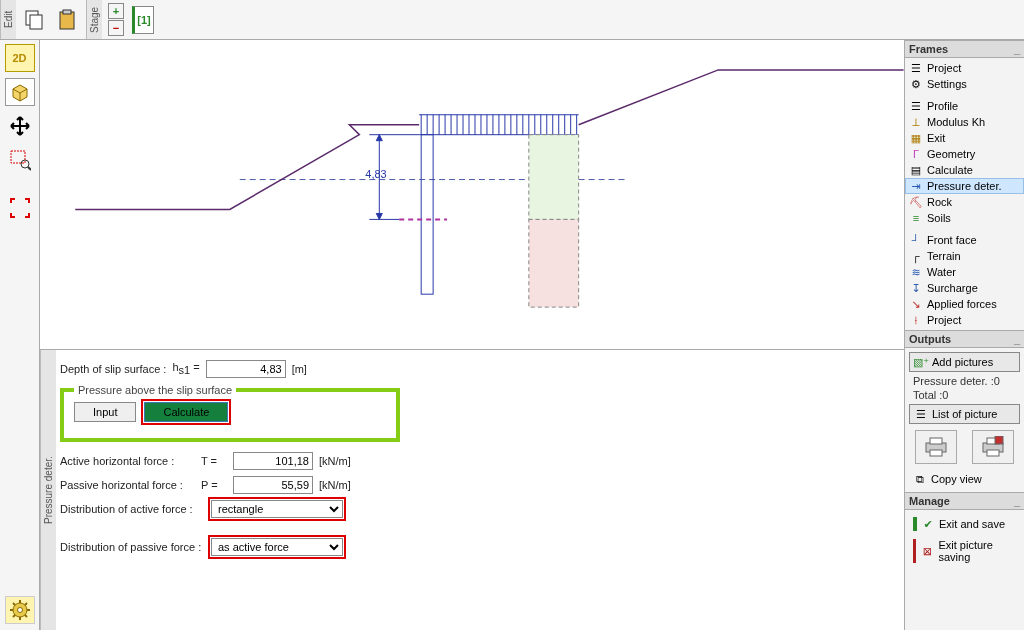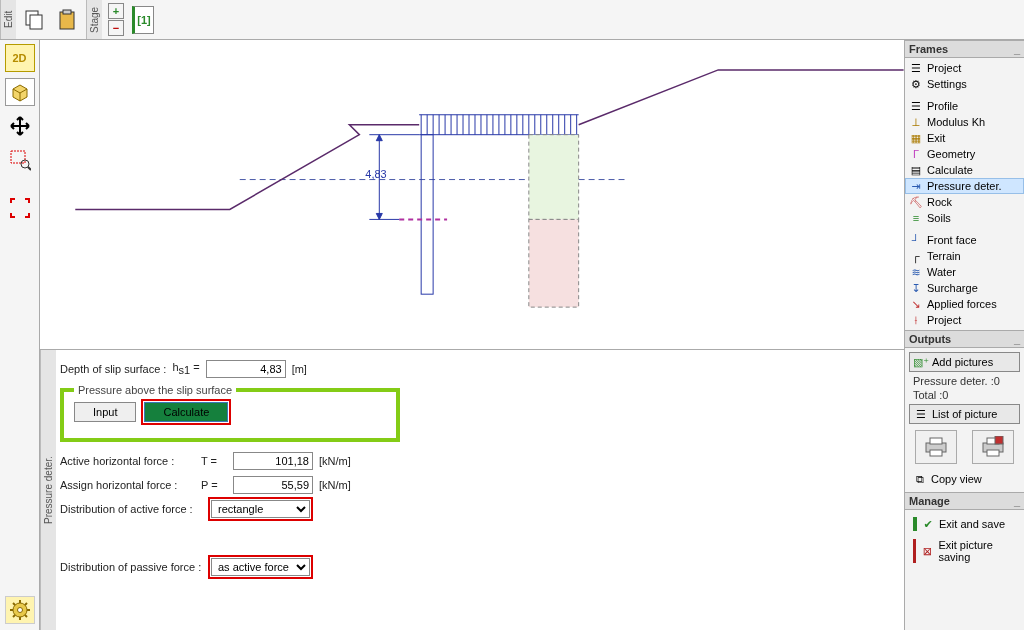--- a/index.html
+++ b/index.html
@@ -35,21 +35,21 @@
 .bottom-panel { flex:1 1 auto; border-top:0 solid #aaa; display:flex; background:#fff; }
 .bp-label { writing-mode: vertical-rl; transform: rotate(180deg); background:#e5e5e5; border-right:1px solid #bbb; padding:4px 2px; color:#555; font-size:10px; text-align:center; }
 .bp-content { flex:1; padding:10px 4px; font-size:11px; color:#222; }
 .row-inline { display:flex; align-items:center; gap:6px; margin-bottom:6px; }
 .field-input { width:80px; height:18px; border:1px solid #888; text-align:right; padding:0 3px; font-family:inherit; font-size:11px; }
 fieldset.above { border:4px solid #84cc16; padding:6px 10px 10px 10px; margin-bottom:10px; width:340px; }
 fieldset.above legend { padding:0 4px; color:#444; }
 .toggle-btn { border:1px solid #888; padding:3px 18px; background:#efefef; cursor:pointer; }
 .toggle-btn.selected { background:#15803d; border-color:#3a78b8; }
 .highlight-red { outline:2px solid #d00; outline-offset:1px; }
-.selectbox { width:99px; height:18px; border:1px solid #888; padding:0 2px; background:#fff; font-family:inherit; font-size:11px; }
+.selectbox { width:132px; height:18px; border:1px solid #888; padding:0 2px; background:#fff; font-family:inherit; font-size:11px; }
 
 
 .right-col { width: 120px; border-left:1px solid #aaa; display:flex; flex-direction:column; background:#f3f3f3; }
 .panel-head { display:flex; justify-content:space-between; align-items:center; background:#dcdcdc; border-top:1px solid #aaa; border-bottom:1px solid #aaa; padding:2px 4px; font-weight:bold; color:#333; }
 .panel-head .min { cursor:pointer; color:#555; font-weight:bold; }
 .tree { padding:2px 0; }
 .tree-item { display:flex; align-items:center; gap:4px; padding:1px 4px; cursor:pointer; }
 .tree-item.selected { background:#cfe6ff; border:1px solid #97bfe8; padding:0 3px; }
 .tree-icon { width:14px; height:14px; display:flex;align-items:center;justify-content:center; flex-shrink:0; }
 .tree-sep { height:6px; }
@@ -225,36 +225,36 @@
             </div>
           </fieldset>
 
           <div class="row-inline">
             <span style="width:135px;">Active horizontal force :</span>
             <span style="width:26px;">T =</span>
             <input class="field-input" value="101,18" style="">
             <span>[kN/m]</span>
           </div>
           <div class="row-inline">
-            <span style="width:135px;">Assign horizontal force :</span>
+            <span style="width:135px;">Passive horizontal force :</span>
             <span style="width:26px;">P =</span>
             <input class="field-input" value="55,59" style="">
             <span>[kN/m]</span>
           </div>
 
           <div class="row-inline" style="margin-top:6px;">
             <span style="width:145px;">Distribution of active force :</span>
             <span class="highlight-red" style="display:inline-flex;">
               <select class="selectbox">
                 <option>rectangle</option>
               </select>
             </span>
           </div>
 
-          <div class="row-inline" style="margin-top:40px;">
+          <div class="row-inline" style="margin-top:20px;">
             <span style="width:145px;">Distribution of passive force :</span>
             <span class="highlight-red" style="display:inline-flex;">
               <select class="selectbox">
                 <option>as active force</option>
               </select>
             </span>
           </div>
 
         </div>
       </div>

